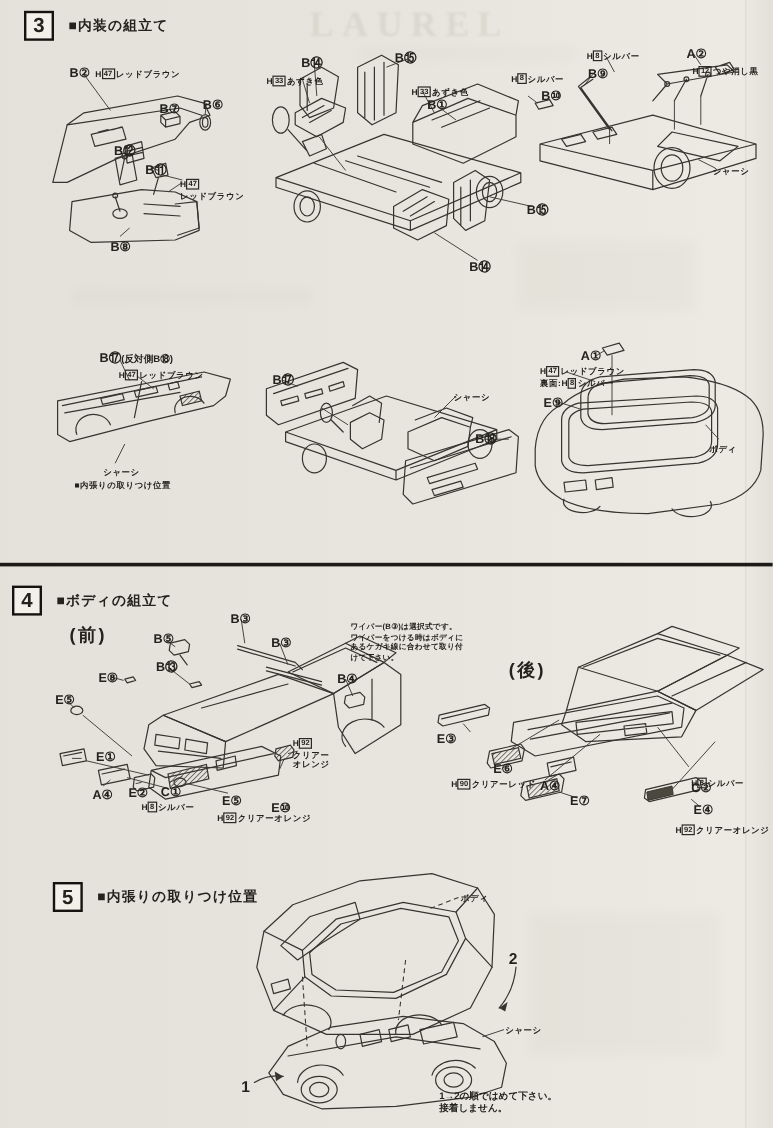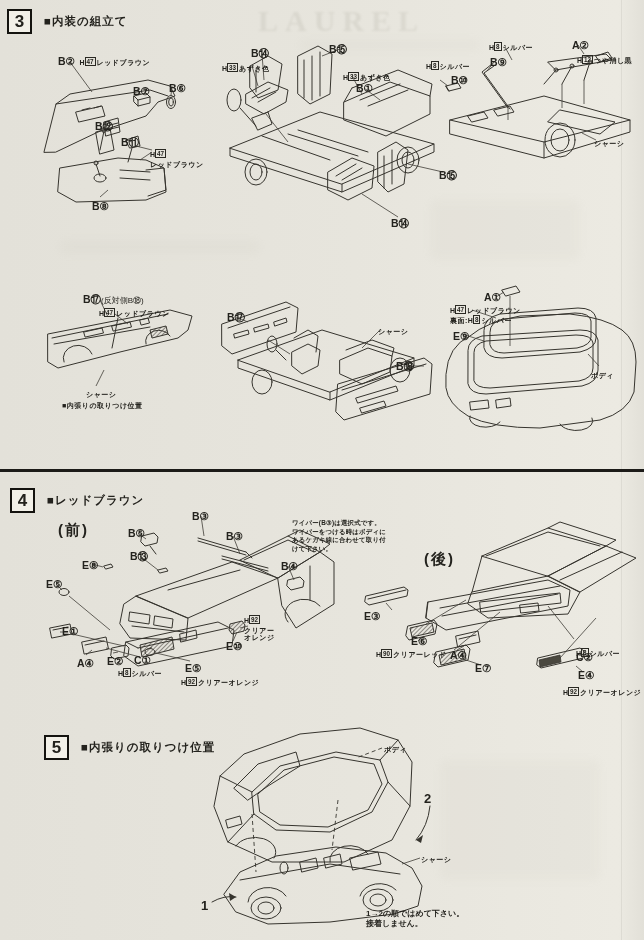--- a/index.html
+++ b/index.html
@@ -11,21 +11,21 @@
   .ghost{position:absolute;left:258px;top:4px;font-family:"Liberation Serif",serif;
        font-size:30px;letter-spacing:7px;color:#8d8a7c;opacity:.14;filter:blur(1px);font-weight:700}
   .gblob{position:absolute;background:#b9b6a9;opacity:.08;filter:blur(4px);border-radius:6px}
   .divider{position:absolute;left:0;width:644px;height:3px;background:#1c1b18}
   .hdr{position:absolute;white-space:nowrap}
   .hbox{display:inline-block;width:21px;height:21px;border:2.5px solid #14130f;background:#f2f0e8;
        text-align:center;font-weight:800;font-size:17px;line-height:21px;vertical-align:middle}
   .htitle{font-weight:700;font-size:11.5px;margin-left:12px;vertical-align:middle;letter-spacing:1px}
   .lbl{position:absolute;white-space:nowrap;line-height:1.05}
   .p{font-weight:700;font-size:10.5px}
-  .x{font-weight:400;font-size:8px}
+  .x{font-weight:700;font-size:8px}
   .h{font-size:7px;font-weight:700}
   .pn{display:inline-block;border:1px solid #2a2923;font-size:6.3px;font-weight:700;
       padding:0 1px;line-height:7px;margin:0 1px 0 0;vertical-align:1px}
   .c{font-size:7px;font-weight:600;letter-spacing:.5px}
   .row{display:block}
   .big{font-size:15px;font-weight:700;letter-spacing:2px}
   .num{font-size:13px;font-weight:800}
   .note{position:absolute;font-size:6.4px;line-height:1.35;letter-spacing:.2px;font-weight:600}
   .note span{display:block}
   .note2{position:absolute;font-size:8px;line-height:1.3;font-weight:700}
@@ -208,25 +208,25 @@
     <path class="ln" d="M430,806 Q428,826 416,840"></path>
       <polygon fill="#36342e" points="416,840 423,835 421,843"></polygon>
     <path class="ln" d="M212,902 Q224,895 236,897"></path>
       <polygon fill="#36342e" points="236,897 229,893 230,901"></polygon>
     <path class="ld" d="M420,858 L402,864"></path>
   </g>
 </svg>
 
 <div class="divider" style="top:469px"></div>
 
-<div class="hdr" style="left:7px;top:9px">
+<div class="hdr" style="left:20px;top:9px">
   <span class="hbox">3</span><span class="htitle">■内装の組立て</span>
 </div>
 <div class="hdr" style="left:10px;top:488px">
-  <span class="hbox">4</span><span class="htitle">■レッドブラウン</span>
+  <span class="hbox">4</span><span class="htitle">■ボディの組立て</span>
 </div>
 <div class="hdr" style="left:44px;top:735px">
   <span class="hbox">5</span><span class="htitle">■内張りの取りつけ位置</span>
 </div>
 
 <div class="lbl" style="left:58px;top:52px"><span class="p">B②</span> <span class="h">H</span><span class="pn">47</span><span class="c">レッドブラウン</span></div>
 <div class="lbl" style="left:133px;top:82px"><span class="p">B⑦</span></div>
 <div class="lbl" style="left:169px;top:79px"><span class="p">B⑥</span></div>
 <div class="lbl" style="left:95px;top:117px"><span class="p">B⑫</span></div>
 <div class="lbl" style="left:121px;top:133px"><span class="p">B⑪</span></div>
@@ -274,33 +274,33 @@
 <div class="lbl" style="left:130px;top:547px"><span class="p">B⑬</span></div>
 <div class="lbl" style="left:82px;top:556px"><span class="p">E⑧</span></div>
 <div class="lbl" style="left:46px;top:575px"><span class="p">E⑤</span></div>
 <div class="lbl" style="left:281px;top:557px"><span class="p">B④</span></div>
 <div class="note" style="left:292px;top:519px;width:110px">
   <span>ワイパー(B③)は選択式です。</span>
   <span>ワイパーをつける時はボディに</span>
   <span>あるケガキ線に合わせて取り付</span>
   <span>けて下さい。</span>
 </div>
-<div class="lbl" style="left:62px;top:622px"><span class="p">E①</span></div>
+<div class="lbl" style="left:80px;top:622px"><span class="p">E①</span></div>
 <div class="lbl" style="left:77px;top:654px"><span class="p">A④</span></div>
 <div class="lbl" style="left:107px;top:652px"><span class="p">E②</span></div>
 <div class="lbl" style="left:134px;top:651px"><span class="p">C①</span></div>
 <div class="lbl" style="left:118px;top:663px"><span class="h">H</span><span class="pn">8</span><span class="c">シルバー</span></div>
 <div class="lbl" style="left:185px;top:659px"><span class="p">E⑤</span></div>
 <div class="lbl" style="left:181px;top:672px"><span class="h">H</span><span class="pn">92</span><span class="c">クリアーオレンジ</span></div>
 <div class="lbl" style="left:244px;top:610px">
     <span class="row"><span class="h">H</span><span class="pn">92</span></span>
     <span class="row c">クリアー</span>
     <span class="row c">オレンジ</span>
   </div>
-<div class="lbl" style="left:226px;top:637px"><span class="p">E⑩</span></div>
+<div class="lbl" style="left:226px;top:665px"><span class="p">E⑩</span></div>
 
 <div class="lbl big" style="left:424px;top:551px"><span>(後)</span></div>
 <div class="lbl" style="left:364px;top:607px"><span class="p">E③</span></div>
 <div class="lbl" style="left:411px;top:632px"><span class="p">E⑥</span></div>
 <div class="lbl" style="left:376px;top:644px"><span class="h">H</span><span class="pn">90</span><span class="c">クリアーレッド</span></div>
 <div class="lbl" style="left:450px;top:646px"><span class="p">A④</span></div>
 <div class="lbl" style="left:475px;top:659px"><span class="p">E⑦</span></div>
 <div class="lbl" style="left:576px;top:648px"><span class="p">C②</span></div>
 <div class="lbl" style="left:576px;top:643px"><span class="h">H</span><span class="pn">8</span><span class="c">シルバー</span></div>
 <div class="lbl" style="left:578px;top:666px"><span class="p">E④</span></div>

